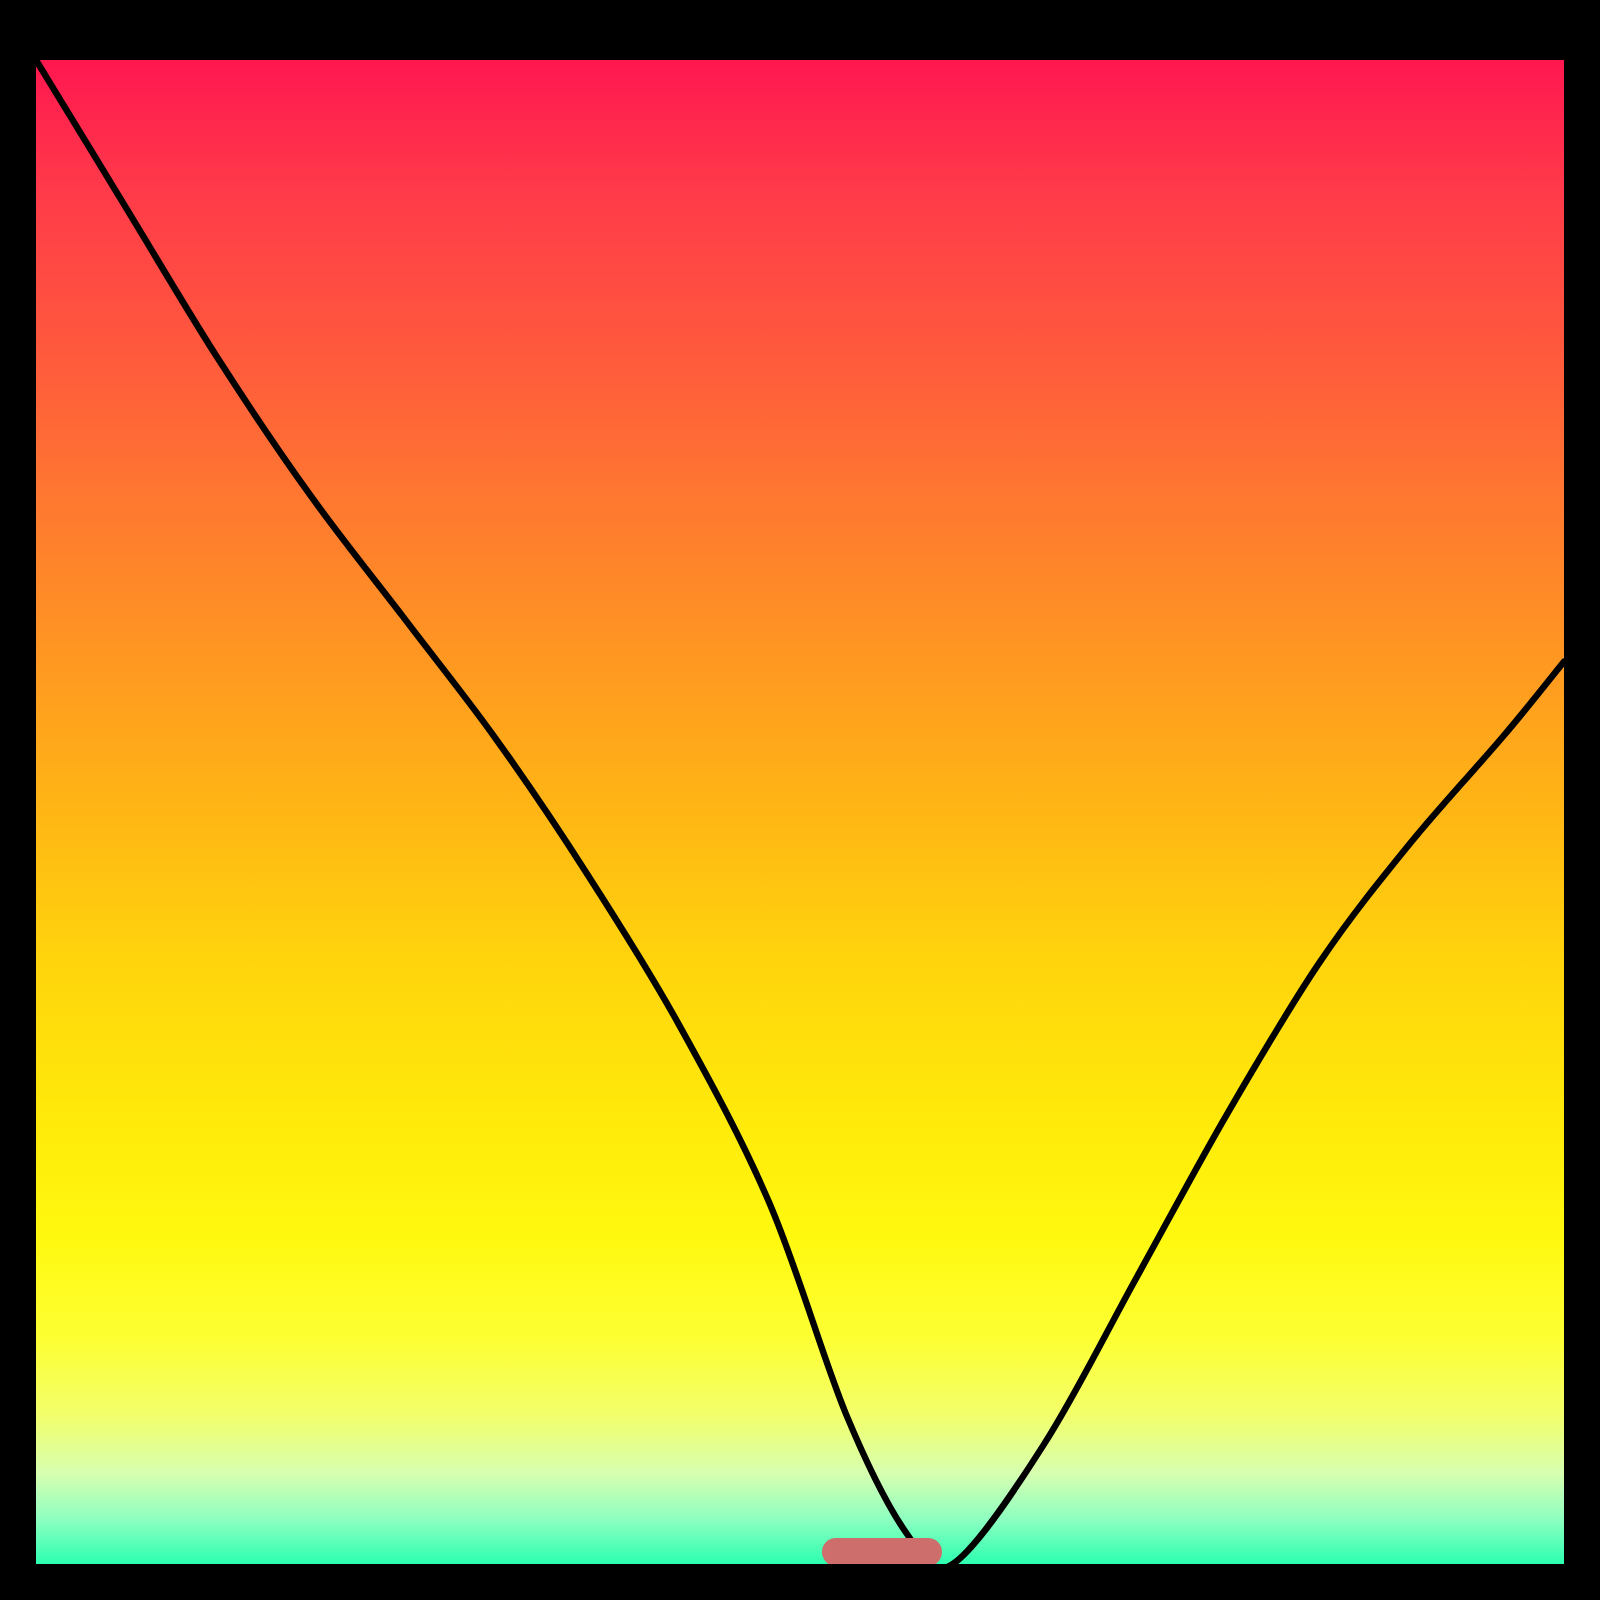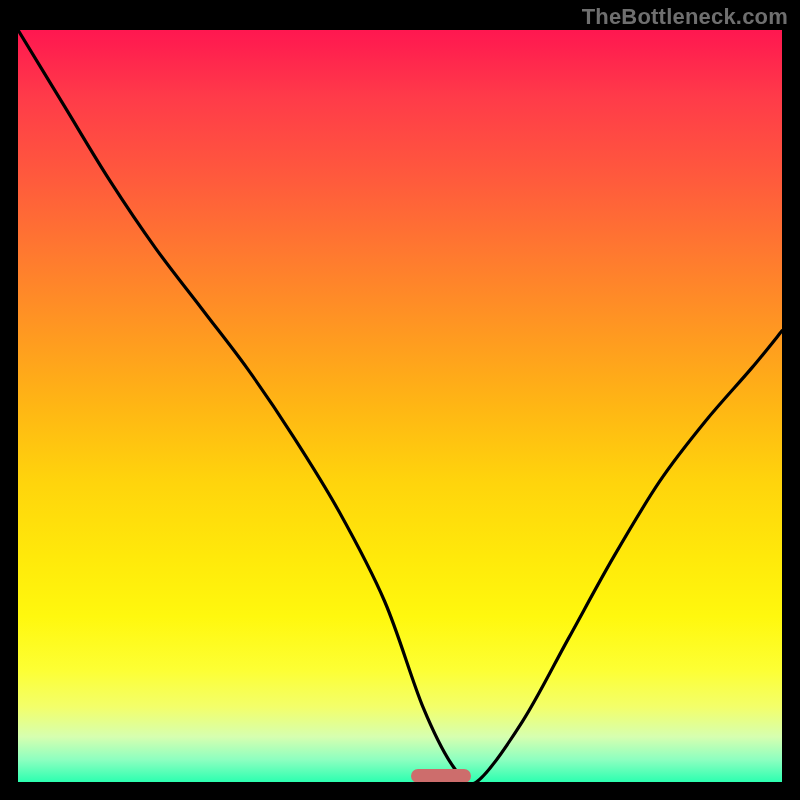--- a/index.html
+++ b/index.html
@@ -65,21 +65,20 @@
     z-index: 4;
     background: #cd6d6c;
     border-radius: 9px;
   }
 </style>
 </head>
 <body>
 
 <div class="frame">
 
-  <div class="watermark">TheBottleneck.com</div>
 
   <div class="plot">
 
     <svg class="curve" viewBox="0 0 764 752" preserveAspectRatio="none">
       <path fill="none" stroke="#000" stroke-width="3.2" stroke-linecap="round" stroke-linejoin="round" d="M 0.0 0.0 C 7.6 12.5, 30.6 50.1, 45.8 75.2 C 61.1 100.3, 76.4 126.6, 91.7 150.4 C 107.0 174.2, 122.2 196.8, 137.5 218.1 C 152.8 239.4, 168.1 258.2, 183.4 278.2 C 198.6 298.3, 213.9 317.1, 229.2 338.4 C 244.5 359.7, 259.8 382.3, 275.0 406.1 C 290.3 429.9, 305.6 453.7, 320.9 481.3 C 336.2 508.9, 352.7 538.9, 366.7 571.5 C 380.7 604.1, 393.5 649.2, 404.9 676.8 C 416.4 704.4, 426.6 724.4, 435.5 737.0 C 444.4 749.5, 446.9 759.5, 458.4 752.0 C 469.9 744.5, 489.0 715.7, 504.2 691.8 C 519.5 668.0, 534.8 636.7, 550.1 609.1 C 565.4 581.5, 580.6 552.7, 595.9 526.4 C 611.2 500.1, 626.5 473.8, 641.8 451.2 C 657.0 428.6, 672.3 409.8, 687.6 391.0 C 702.9 372.2, 720.7 353.4, 733.4 338.4 C 746.2 323.4, 758.9 307.1, 764.0 300.8"></path>
     </svg>
 
     <div class="nub" style="left: 393px; top: 739px; width: 60px; height: 14px;"></div>
 
   </div>

